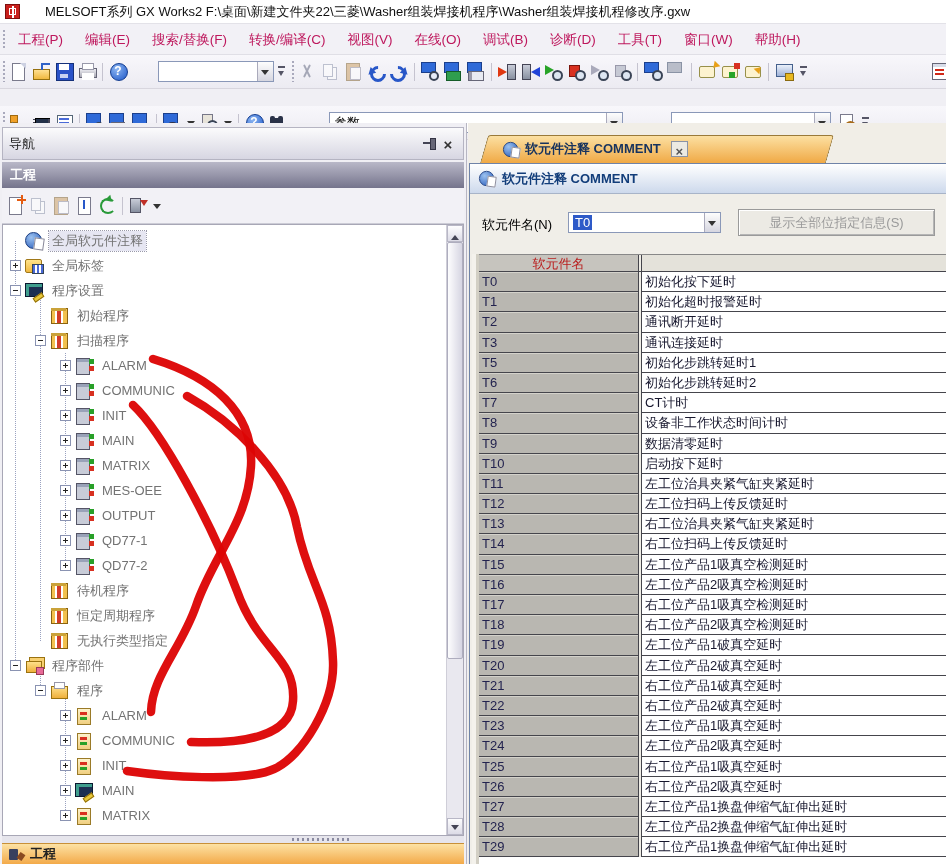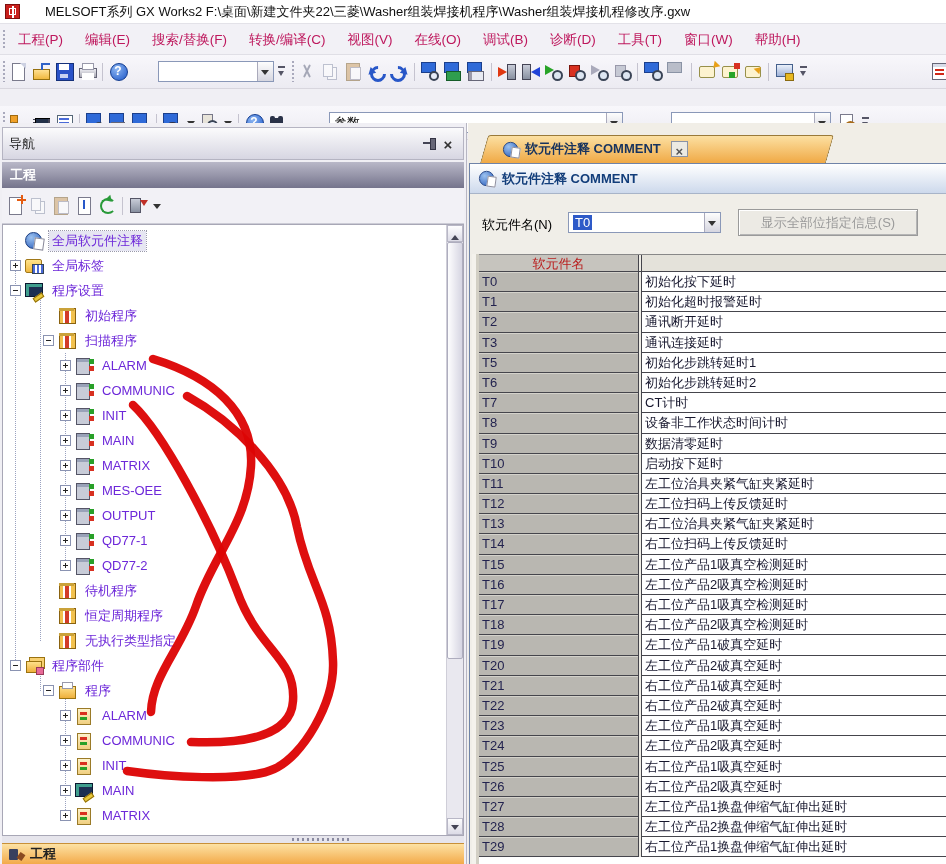--- a/index.html
+++ b/index.html
@@ -121,27 +121,27 @@
   .close-icon{width:18px;height:16px;position:relative;text-align:center;}
   .close-icon::before{content:"×";font:bold 15px/15px "Liberation Sans",sans-serif;color:#333;}
   .nav-section{position:absolute;left:2px;right:2px;top:39px;height:26px;
     background:linear-gradient(#b9b8c8,#75748c);color:#fff;font-weight:bold;font-size:13px;
     display:flex;align-items:center;padding-left:8px;}
   .nav-tools{position:absolute;left:2px;right:2px;top:65px;height:36px;background:#f2f1f6;
     border-bottom:1px solid #ccccd6;display:flex;align-items:center;padding-left:2px;}
   .tree{position:absolute;left:2px;right:2px;top:101px;bottom:28px;background:#fff;border:1px solid #a8a7b6;overflow:hidden;}
   .guide{position:absolute;width:0;border-left:1px dotted #9aa2c0;}
   .trow{height:25px;display:flex;align-items:center;position:relative;}
-  .trow.lvl0{padding-left:7px;} .trow.lvl1{padding-left:40px;} .trow.lvl2{padding-left:57px;}
+  .trow.lvl0{padding-left:7px;} .trow.lvl1{padding-left:32px;} .trow.lvl2{padding-left:57px;}
   .exp{width:11px;height:11px;position:relative;flex:none;margin-right:4px;background:#fff;border:1px solid #8a93b2;}
   .exp.noexp{visibility:hidden;}
   .exp::before{content:"";position:absolute;left:2px;top:4px;width:5px;height:1px;background:#222;}
   .exp.plus::after{content:"";position:absolute;left:4px;top:2px;width:1px;height:5px;background:#222;}
   .tico{width:19px;height:19px;position:relative;flex:none;margin-right:5px;}
-  .tlabel{font-size:13px;color:#6d28d9;white-space:nowrap;padding:1px 3px;}
+  .tlabel{font-size:13px;color:#737373;white-space:nowrap;padding:1px 3px;}
   .tlabel.sel{background:#e6e6f2;outline:1px dotted #99a;}
   .t-comment::before{content:"";position:absolute;left:0;top:1px;width:15px;height:15px;border-radius:50%;
     background:radial-gradient(circle at 35% 30%,#9cc2f0,#2458b8);border:1px solid #1a3c80;}
   .t-comment::after{content:"";position:absolute;right:0;bottom:0;width:8px;height:10px;background:#fff;border:1px solid #889;transform:rotate(8deg);}
   .t-label::before{content:"";position:absolute;left:0;top:3px;width:15px;height:12px;background:linear-gradient(#ffe28a,#f0b840);border:1px solid #a07818;border-radius:2px;}
   .t-label::after{content:"";position:absolute;right:0;bottom:1px;width:10px;height:8px;background:repeating-linear-gradient(90deg,#4a6ad8 0 2px,#fff 2px 4px);border:1px solid #345;}
   .t-monitor::before{content:"";position:absolute;left:0;top:2px;width:16px;height:12px;background:#1c2f52;border:1px solid #0a1830;box-shadow:inset 3px 3px 0 #3f9e8e;}
   .t-monitor::after{content:"";position:absolute;right:0;bottom:0;width:9px;height:3px;background:#e8c838;border:1px solid #93700c;transform:rotate(-35deg);}
   .t-books::before{content:"";position:absolute;left:1px;top:2px;width:15px;height:14px;
     background:linear-gradient(90deg,#f2c14e 0 3px,#fff 3px 5px,#d23c28 5px 9px,#fff 9px 11px,#f2c14e 11px 15px);border:1px solid #8a6210;}
@@ -185,21 +185,21 @@
   .tabx::before{content:"×";font:bold 13px/14px "Liberation Sans",sans-serif;color:#555;}
   .child{position:absolute;left:1px;right:0;top:40px;bottom:0;background:#f0eee8;border:1px solid #6f83a8;border-right:none;border-bottom:none;}
   .child-title{height:30px;display:flex;align-items:center;padding-left:8px;
     background:linear-gradient(#ffffff,#cdd9ec);border-bottom:1px solid #a8b4c8;}
   .child-title .tico{transform:scale(.9);margin-right:5px;}
   .child-title .cttl{font-size:13px;font-weight:bold;color:#123d7a;}
   .controls{position:absolute;left:0;right:0;top:30px;height:60px;}
   .dev-label{position:absolute;left:12px;top:22px;font-size:13px;color:#000;}
   .dev-combo{position:absolute;left:98px;top:18px;width:153px;}
   .selval{background:#2e5ac8;color:#fff;padding:0 2px;}
-  .btn-dis{position:absolute;left:268px;top:15px;width:180px;height:27px;background:#eceae4;
+  .btn-dis{position:absolute;left:268px;top:15px;width:197px;height:27px;background:#eceae4;
     border:1px solid #9a9a9a;box-shadow:inset 1px 1px 0 #fff,inset -1px -1px 0 #b5b5b5;
     display:flex;align-items:center;justify-content:center;font-size:13px;color:#9a9a9a;}
   .tablewrap{position:absolute;left:6px;right:0;top:90px;bottom:0;background:#fff;border-left:3px solid #d2cfc4;box-shadow:-4px 0 0 #f4f2ec;overflow:hidden;}
   .thead{display:flex;height:18px;border-bottom:1px solid #45454c;border-top:1px solid #888;}
   .dhead{width:160px;background:#c6c4be;font-size:13px;color:#b91c1c;text-align:center;line-height:17px;border-right:1px solid #45454c;}
   .gapcol{width:3px;background:#efede6;border-right:1px solid #45454c;flex:none;}
   .chead{flex:1;background:#e4e2da;}
   .drow{display:flex;height:20.2px;}
   .dcell{width:160px;background:#b9b7b1;border-right:1px solid #45454c;border-bottom:1px solid #45454c;
     box-shadow:inset 0 1px 0 #d4d2cb;font-size:13px;color:#23234f;padding:1px 0 0 3px;line-height:18px;}

